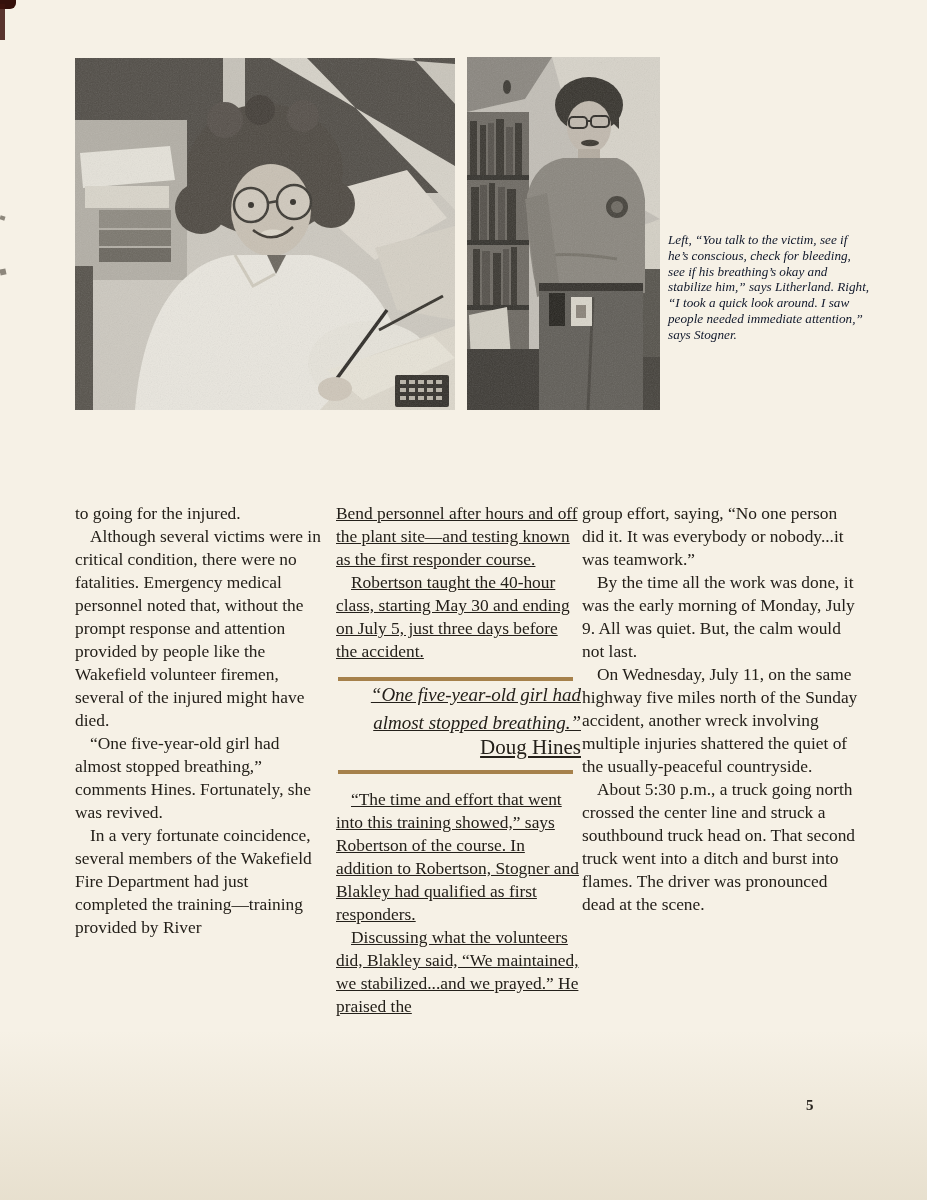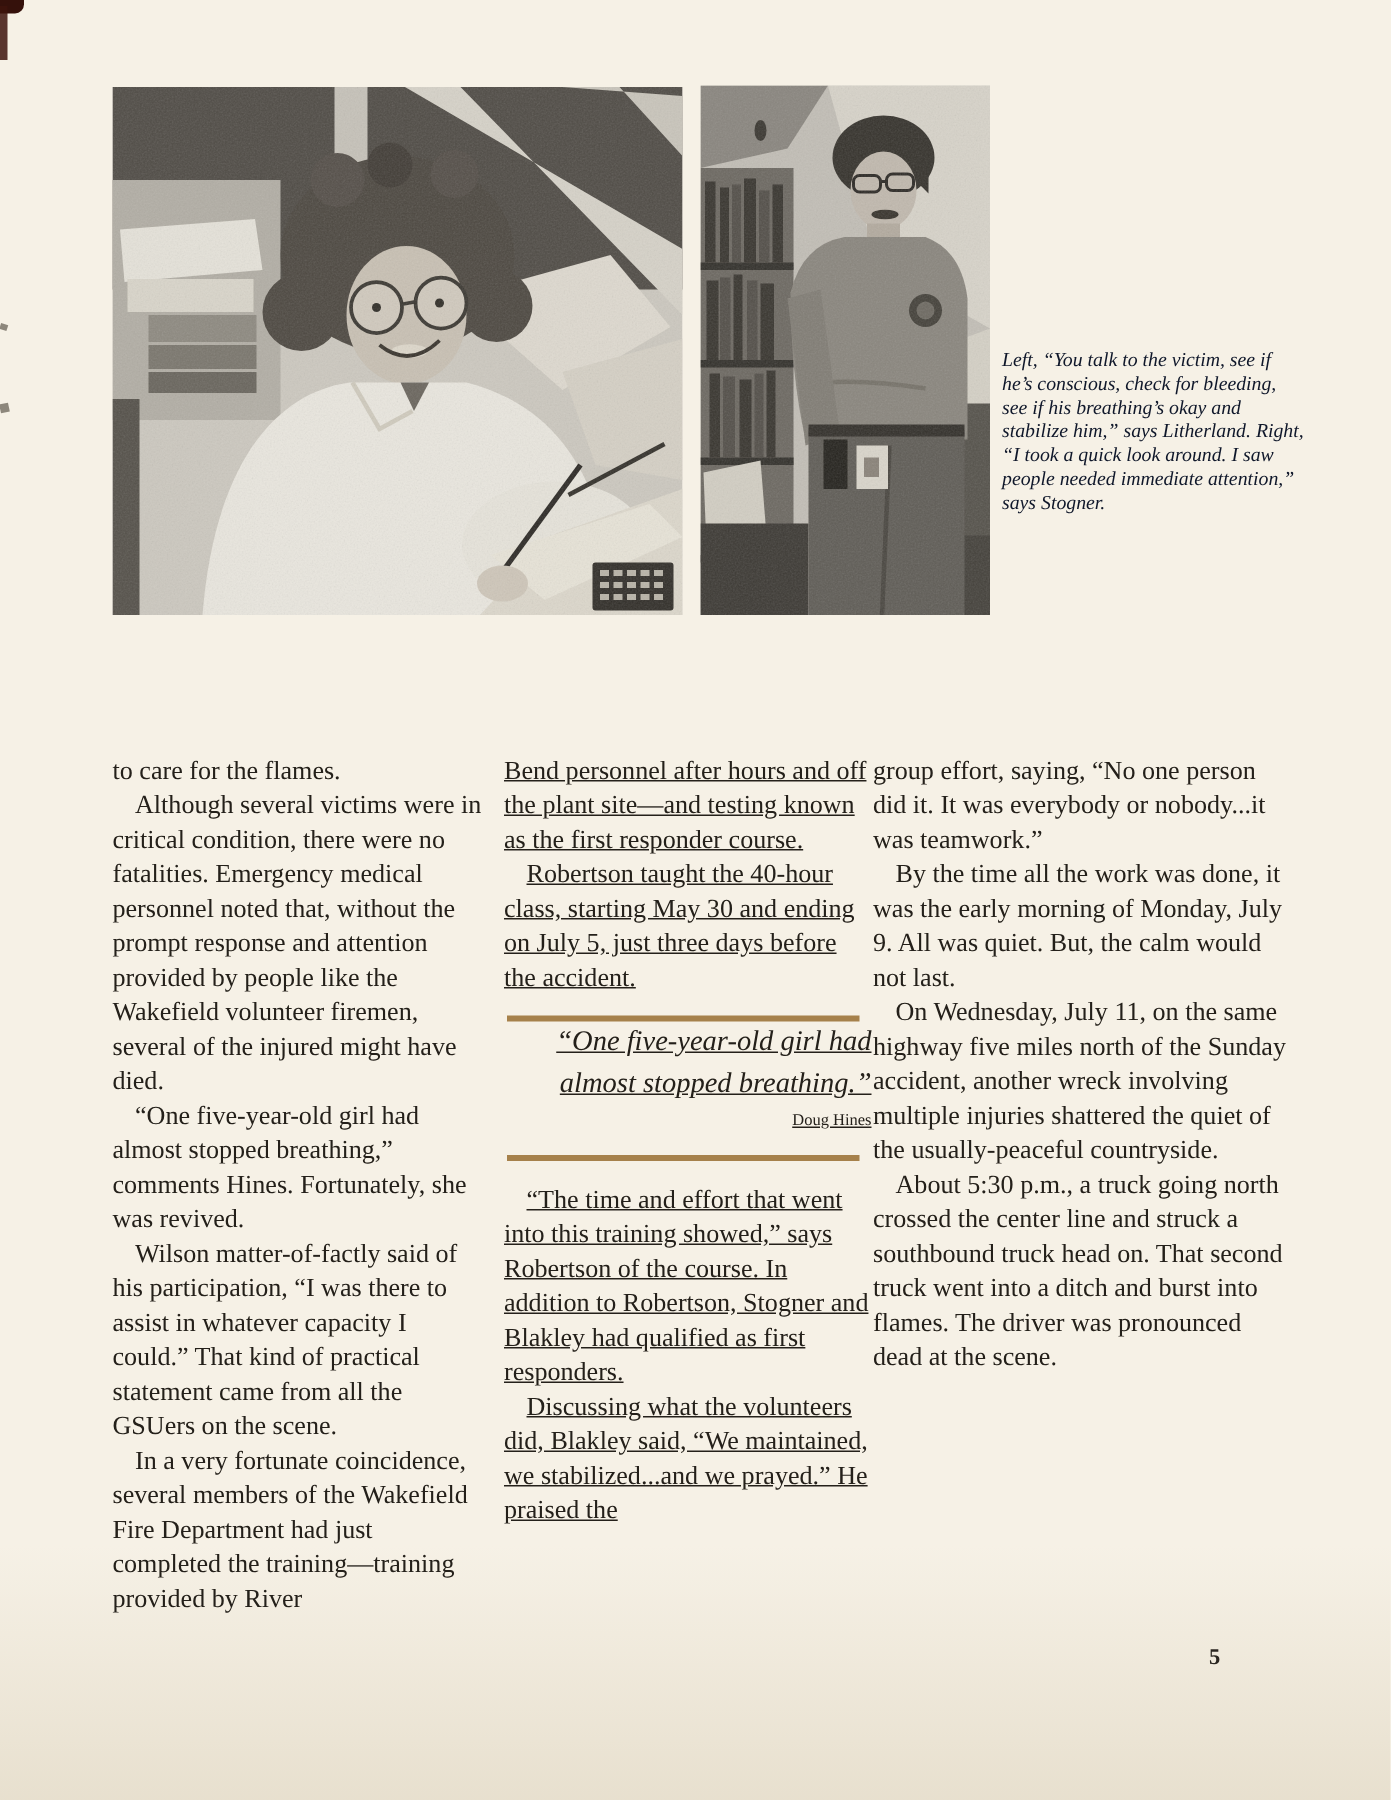--- a/index.html
+++ b/index.html
@@ -45,21 +45,21 @@
   .col2{left:336px;top:502px;width:245px;text-decoration:underline;}
   .col3{left:582px;top:502px;width:277px;}
 
   .pullquote{text-align:right;}
   .rule{border:0;border-top:4px solid #a6814b;margin:14px 8px 0 2px;}
   .rule.lower{margin-top:12px;margin-bottom:14px;}
   .quote-text{
     font-style:italic;font-size:19px;line-height:28px;
     margin:12px 0 2px 0;text-indent:0 !important;
   }
-  .attribution{font-size:11px;line-height:21px;margin:0;text-indent:0 !important;}
+  .attribution{font-size:21px;line-height:21px;margin:0;text-indent:0 !important;}
 
   .page-number{
     position:absolute;left:806px;top:1097px;
     font-size:15px;font-weight:bold;color:#2a2620;
   }
 </style>
 </head>
 <body>
 
 <div class="bottom-shade"></div>
@@ -225,24 +225,23 @@
         <rect x="109" y="248" width="10" height="13" fill="#8a8379"></rect>
       </g>
     </g>
     <rect x="0" y="0" width="193" height="353" filter="url(#grainR)" opacity="0.8"></rect>
   </svg>
 </figure>
 
 <div class="photo-caption">Left, “You talk to the victim, see if he’s conscious, check for bleeding, see if his breathing’s okay and stabilize him,” says Litherland. Right, “I took a quick look around. I saw people needed immediate attention,” says Stogner.</div>
 
 <div class="col col1">
-    <p class="flush">to care for the flames.</p>
+    <p class="flush">to going for the injured.</p>
     <p>Although several victims were in critical condition, there were no fatalities. Emergency medical personnel noted that, without the prompt response and attention provided by people like the Wakefield volunteer firemen, several of the injured might have died.</p>
     <p>“One five-year-old girl had almost stopped breathing,” comments Hines. Fortunately, she was revived.</p>
-    <p>Wilson matter-of-factly said of his participation, “I was there to assist in whatever capacity I could.” That kind of practical statement came from all the GSUers on the scene.</p>
     <p>In a very fortunate coincidence, several members of the Wakefield Fire Department had just completed the training—training provided by River</p>
   </div>
 
 <div class="col col2">
   <div>
       <p class="flush">Bend personnel after hours and off the plant site—and testing known as the first responder course.</p>
       <p>Robertson taught the 40-hour class, starting May 30 and ending on July 5, just three days before the accident.</p>
     </div>
   <div class="pullquote">
     <hr class="rule">

